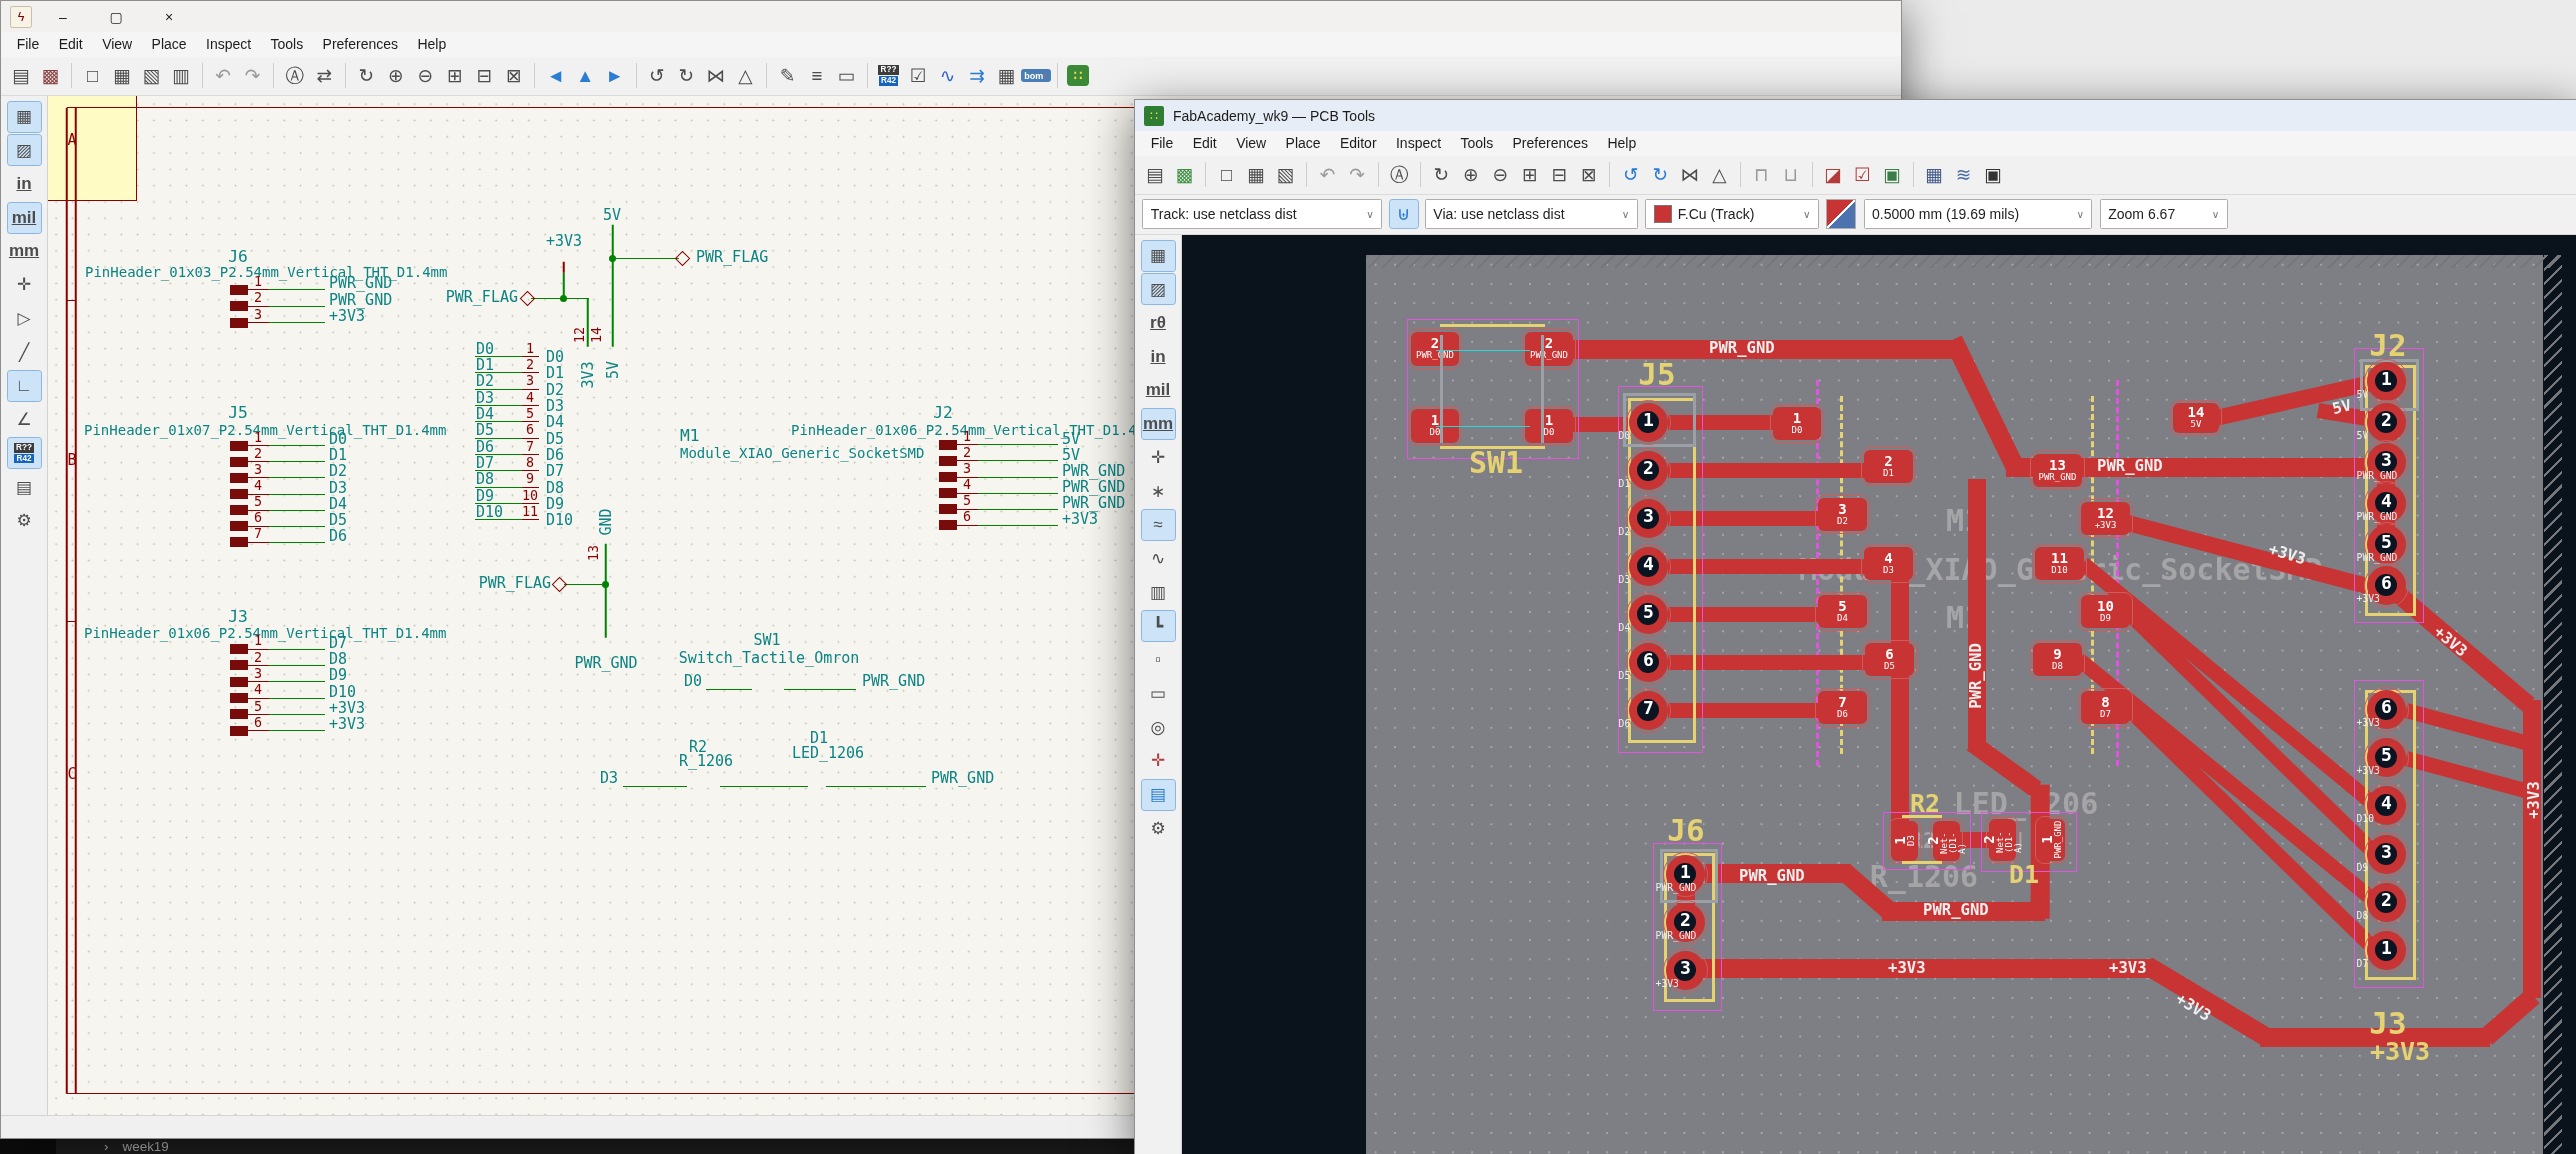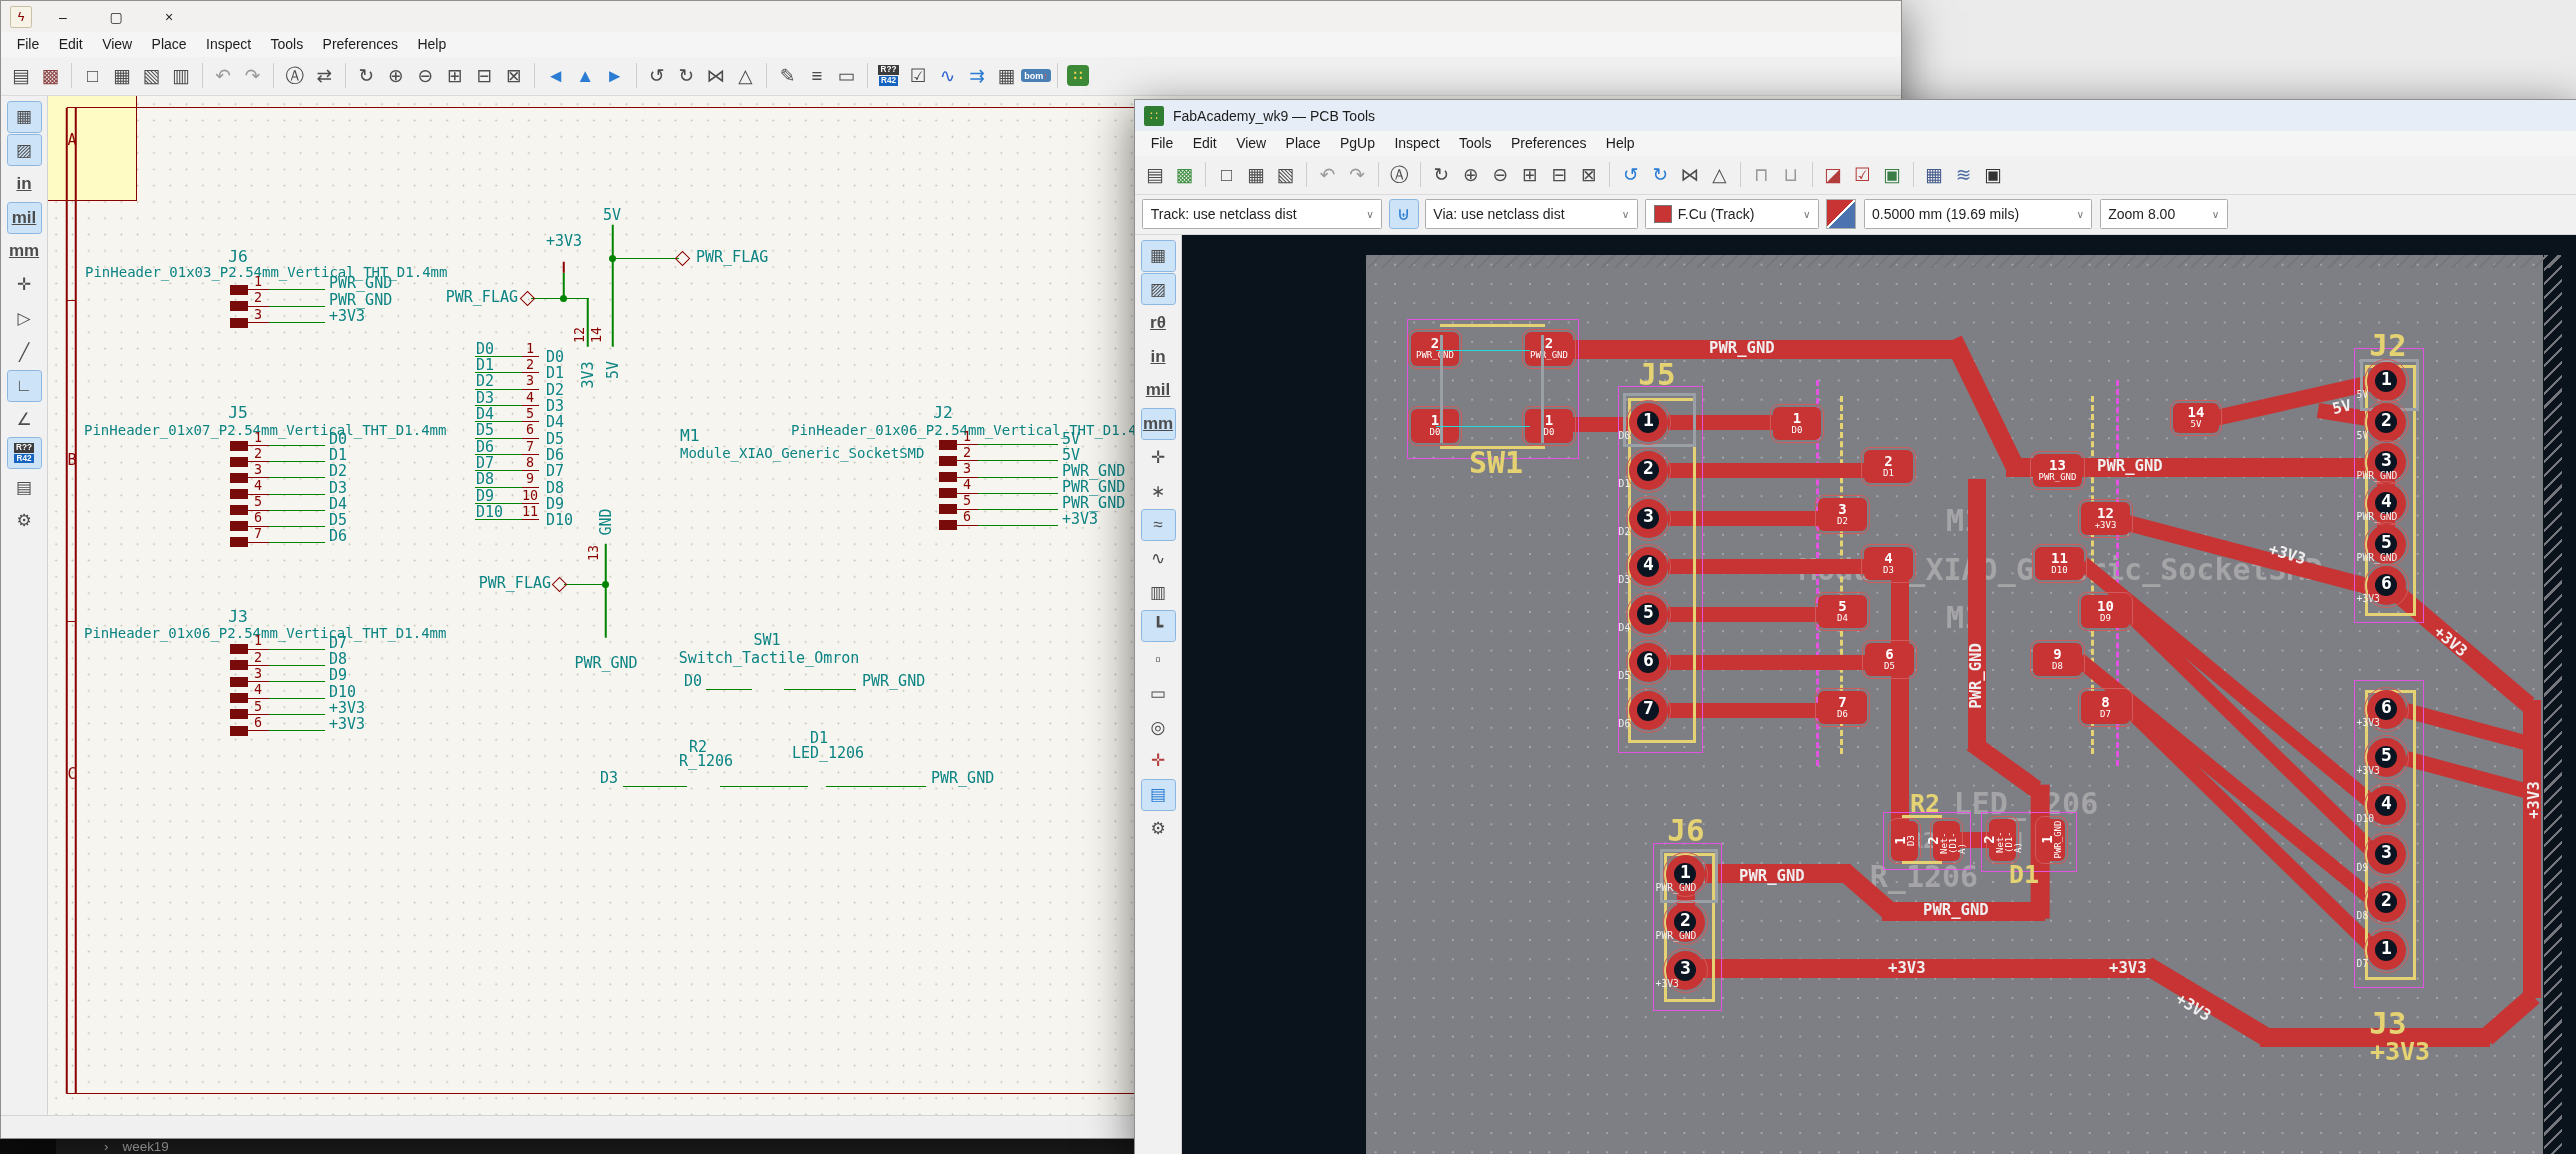--- a/index.html
+++ b/index.html
@@ -433,21 +433,21 @@
 <section class="win" id="pcb-window" style="left:1134px;top:99px;width:1442px;height:1056px;z-index:2;">
   <div class="titlebar" style="background:#e7edf6;">
     <span class="app-ico" style="background:#2f7d32;color:#ffd54f;">∷</span>
     <span>FabAcademy_wk9 — PCB Tools</span>
   </div>
   <nav class="menubar" id="pcb-menubar">
       <span class="menu-item">File</span>
       <span class="menu-item">Edit</span>
       <span class="menu-item">View</span>
       <span class="menu-item">Place</span>
-      <span class="menu-item">PgUp</span>
+      <span class="menu-item">Editor</span>
       <span class="menu-item">Inspect</span>
       <span class="menu-item">Tools</span>
       <span class="menu-item">Preferences</span>
       <span class="menu-item">Help</span>
     </nav>
   <div class="toolbar" id="pcb-toolbar">
       <span class="tb-icon">▤</span>
       <span class="tb-icon" style="color: rgb(62, 142, 65);">▩</span>
       <div class="tb-sep"></div>
       <span class="tb-icon">□</span>
@@ -496,21 +496,21 @@
       <span class="swatch"></span>
       <span style="flex:1;">F.Cu (Track)</span>
       <span class="chev">∨</span>
     </div>
     <div class="lyrpair"></div>
     <div class="dd" style="width:212px;">
       <span style="flex:1;">0.5000 mm (19.69 mils)</span>
       <span class="chev">∨</span>
     </div>
     <div class="dd" style="width:111px;">
-      <span style="flex:1;">Zoom 8.00</span>
+      <span style="flex:1;">Zoom 6.67</span>
       <span class="chev">∨</span>
     </div>
   </div>
   <div class="main">
     <div class="side" id="pcb-side">
         <span class="tb-icon act">▦</span>
         <span class="tb-icon act">▨</span>
         <span class="tb-icon t-ico">rθ</span>
         <span class="tb-icon t-ico">in</span>
         <span class="tb-icon t-ico">mil</span>

